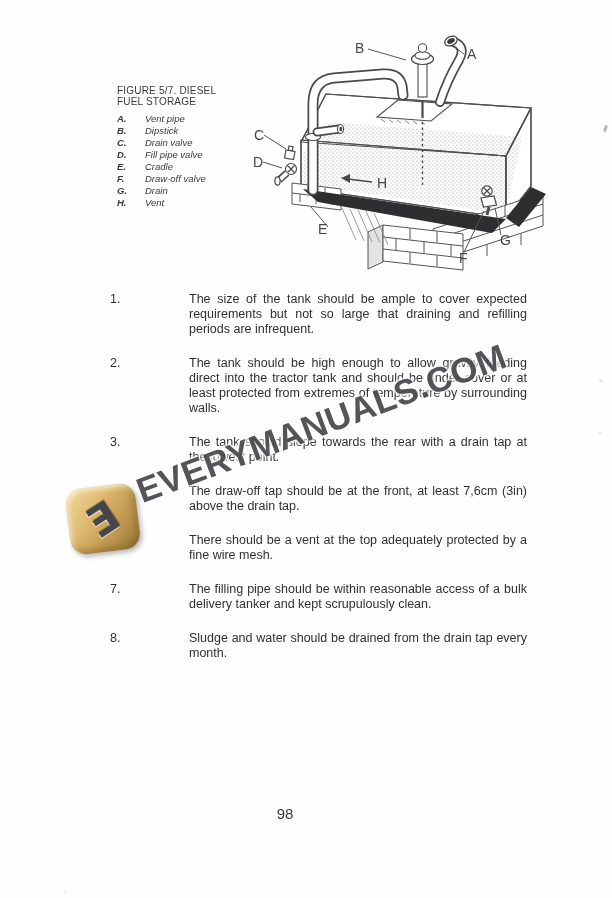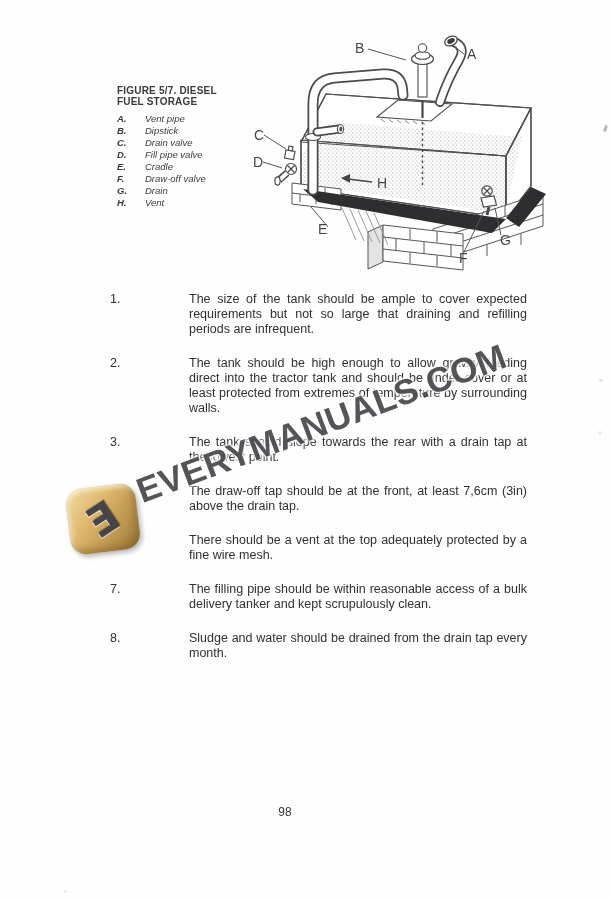--- a/index.html
+++ b/index.html
@@ -4,37 +4,37 @@
 <style>
   html,body { margin:0; padding:0; background:#ffffff; }
   .page {
     position:relative; width:612px; height:898px; margin:0 auto;
     background:#fefefe; overflow:hidden;
     font-family:"Liberation Sans", sans-serif; color:#303032;
   }
 
   
   .fig-head { position:absolute; left:117px; top:85px; width:140px; }
-  .fig-title { font-size:10px; font-weight:bold; letter-spacing:.2px; line-height:11px; color:#3a3a3c; }
+  .fig-title { font-size:10px; font-weight:normal; letter-spacing:.2px; line-height:11px; color:#3a3a3c; }
   .legend { margin-top:6px; }
   .legend-row { display:flex; font-size:9.5px; font-style:italic; line-height:12px; color:#3a3a3c; }
   .legend-key { width:28px; font-weight:bold; flex:none; }
 
   
   .figure-svg { position:absolute; left:240px; top:14px; }
   .figure-svg text { font-family:"Liberation Sans", sans-serif; font-size:14px; fill:#47474a; }
 
   
   .content { position:absolute; left:100px; top:292px; width:427px; font-size:12.5px; line-height:15px; }
   .item { display:flex; margin-bottom:19px; }
   .item .num { flex:none; width:41px; padding-left:10px; box-sizing:border-box; }
   .item .txt { flex:1; text-align:justify;margin-left:48px; }
   .note { padding-left:7px; text-align:justify; }
 
-  .page-num { position:absolute; left:262px; top:805px; width:46px; text-align:center; font-size:12px; color:#39393b; }
+  .page-num { position:absolute; left:262px; top:805px; width:46px; text-align:center; font-size:15px; color:#39393b; }
 
   
   .wm-text {
     position:absolute; left:138px; top:472px; z-index:6;
     transform:rotate(-20.5deg); transform-origin:0 50%;
     font-size:35px; font-weight:bold; letter-spacing:.5px; white-space:nowrap;
     color:#4b4b4f; opacity:.94;
     text-shadow:0 0 2px #fff, 0 0 3px #fff, 0 0 5px #fff, 1px 1px 2px #fff, -1px -1px 2px #fff;
   }
   .wm-logo {

